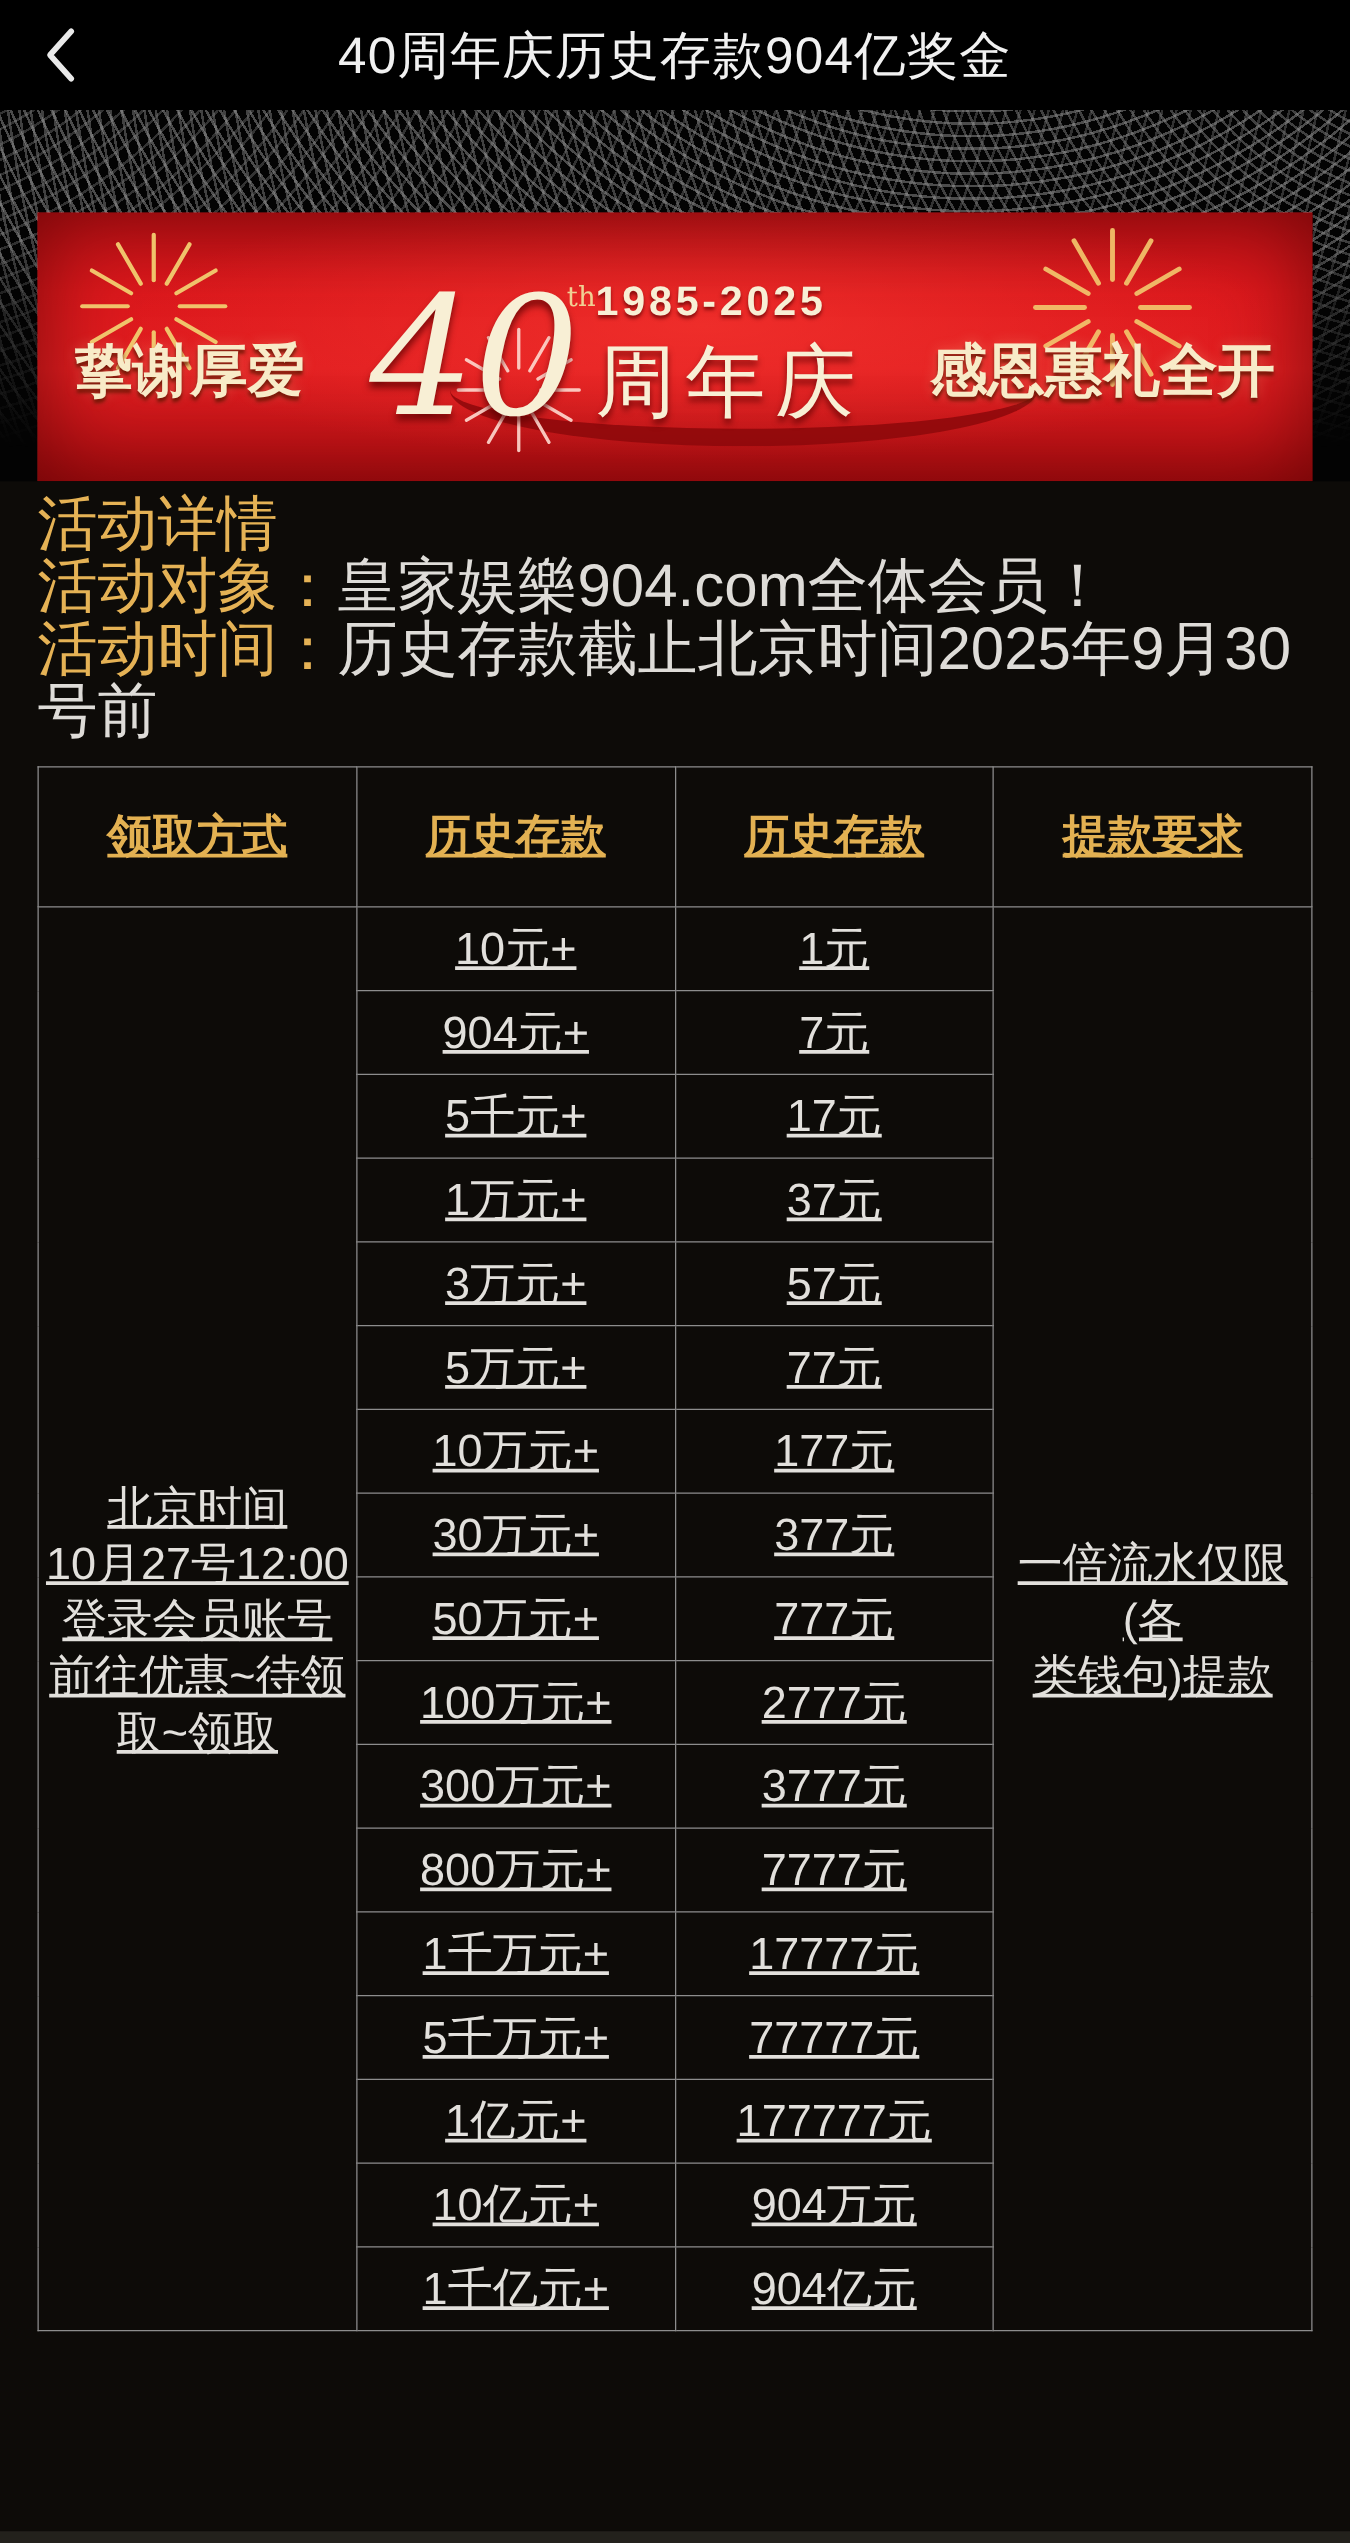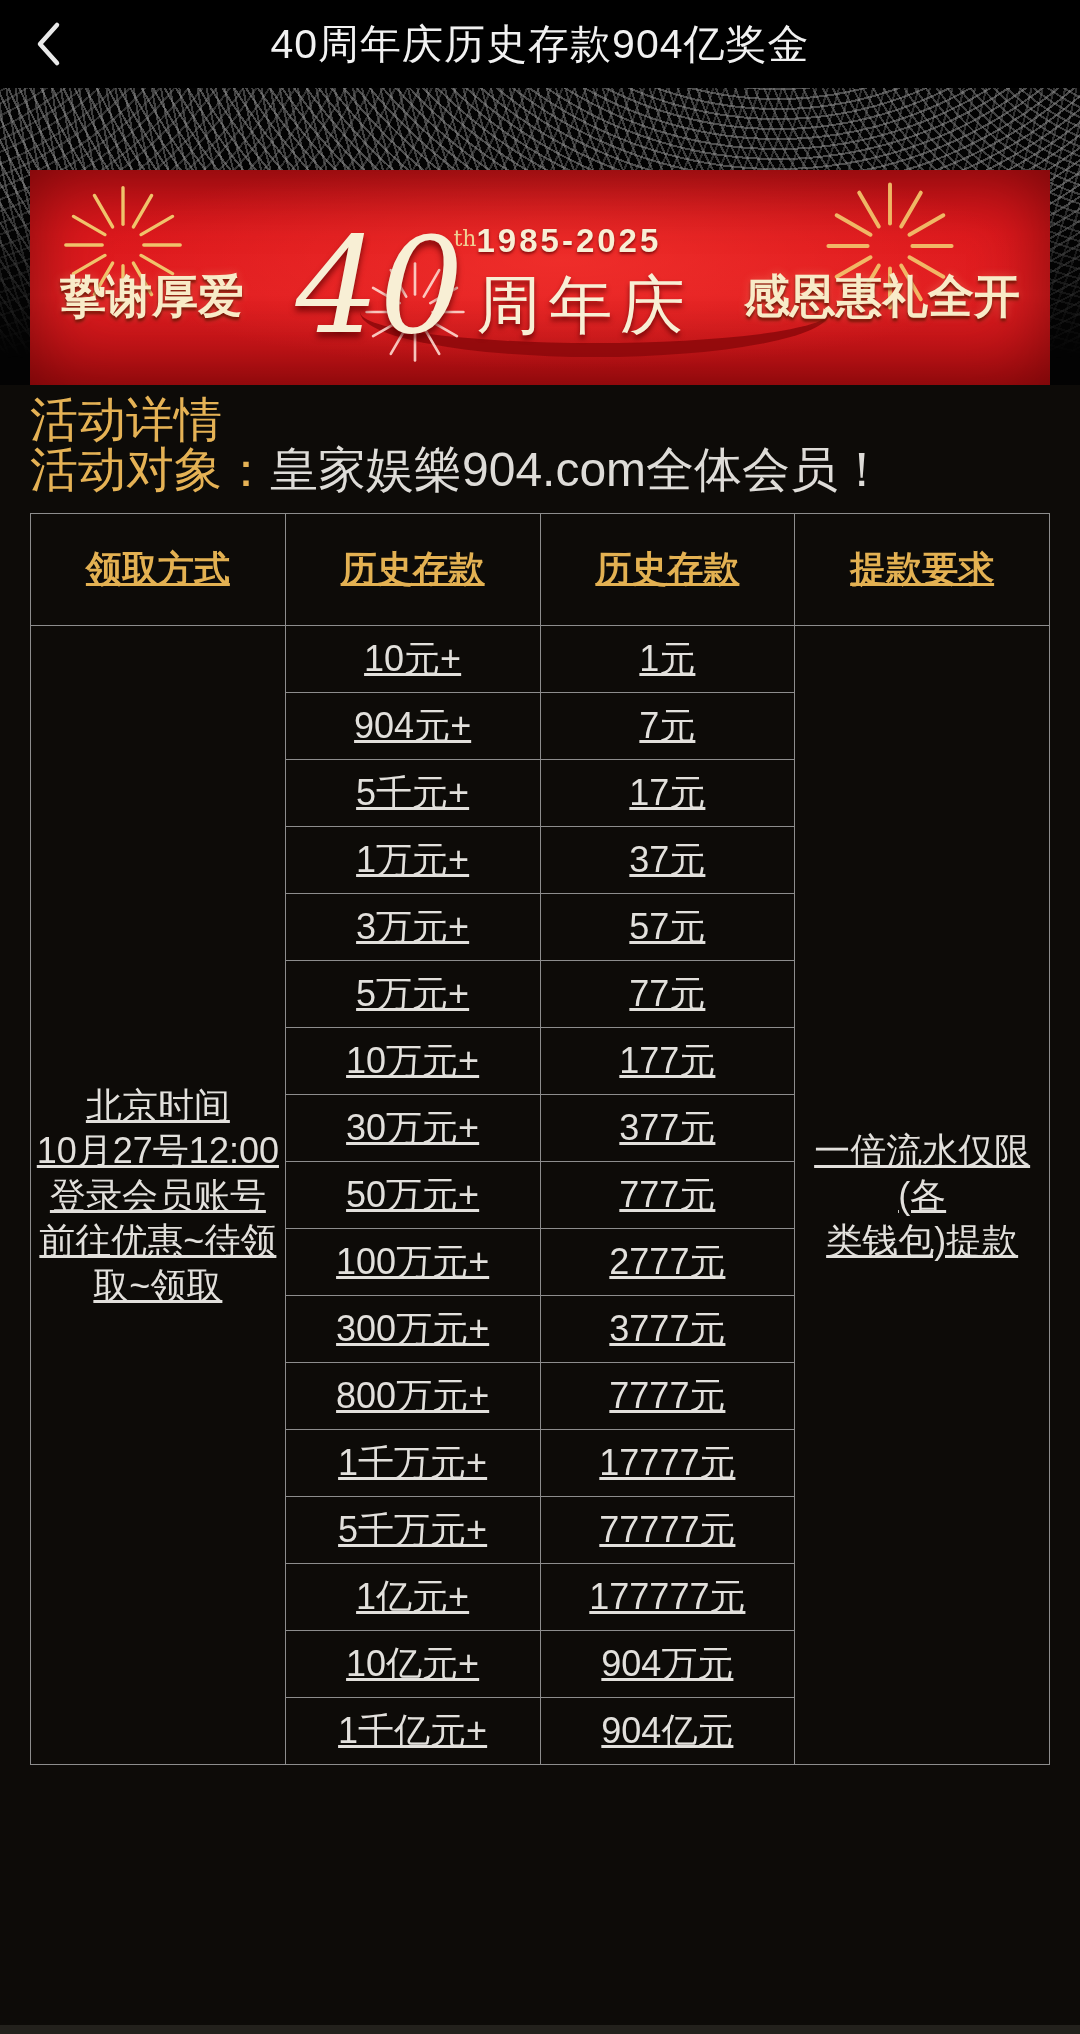--- a/index.html
+++ b/index.html
@@ -259,20 +259,21 @@
         <div class="banner-anniv">周年庆</div>
       </div>
     </div>
     <div class="banner-side">感恩惠礼全开</div>
   </div>
 </div>
 
 <div class="content">
   <div class="detail-line gold">活动详情</div>
   <div class="detail-line"><span class="gold">活动对象：</span><span>皇家娱樂904.com全体会员！</span></div>
+  <div class="detail-line"><span class="gold">活动时间：</span><span>历史存款截止北京时间2025年9月30号前</span></div>
 
   <table class="bonus">
     <thead>
       <tr>
         <th>领取方式</th>
         <th>历史存款</th>
         <th>历史存款</th>
         <th>提款要求</th>
       </tr>
     </thead>

